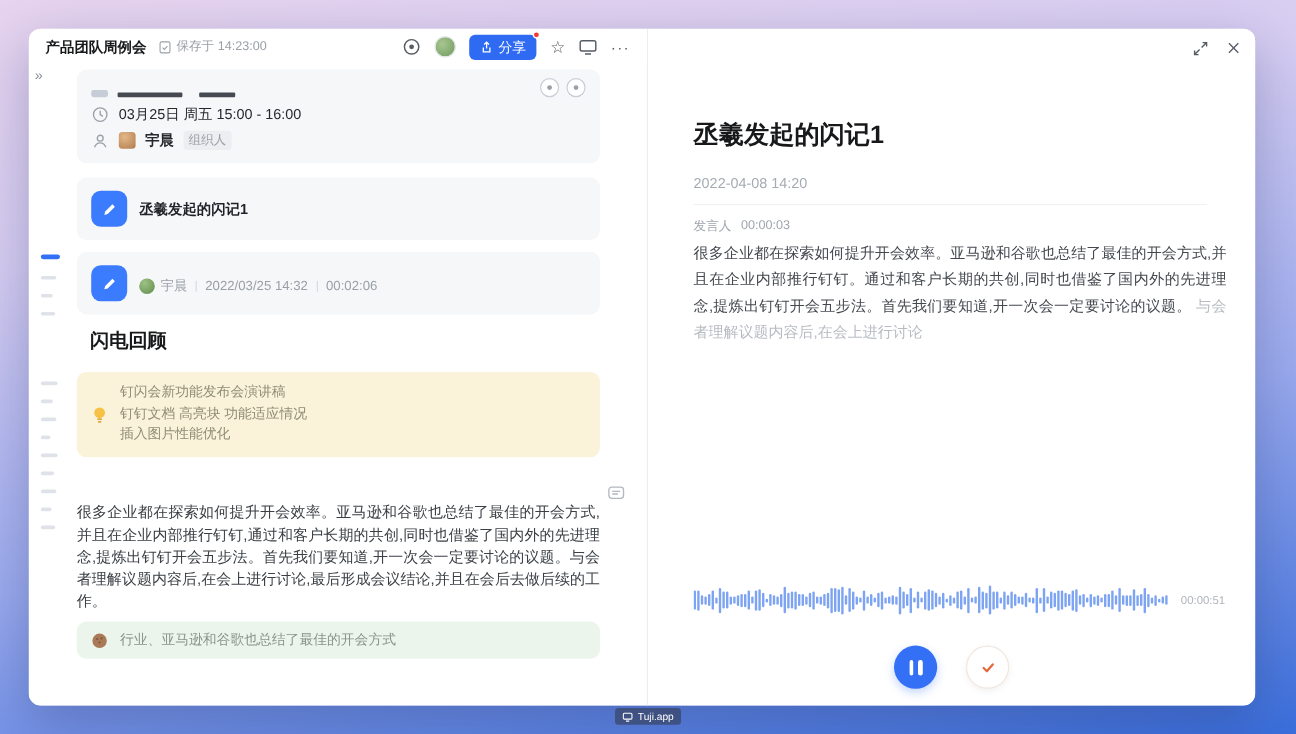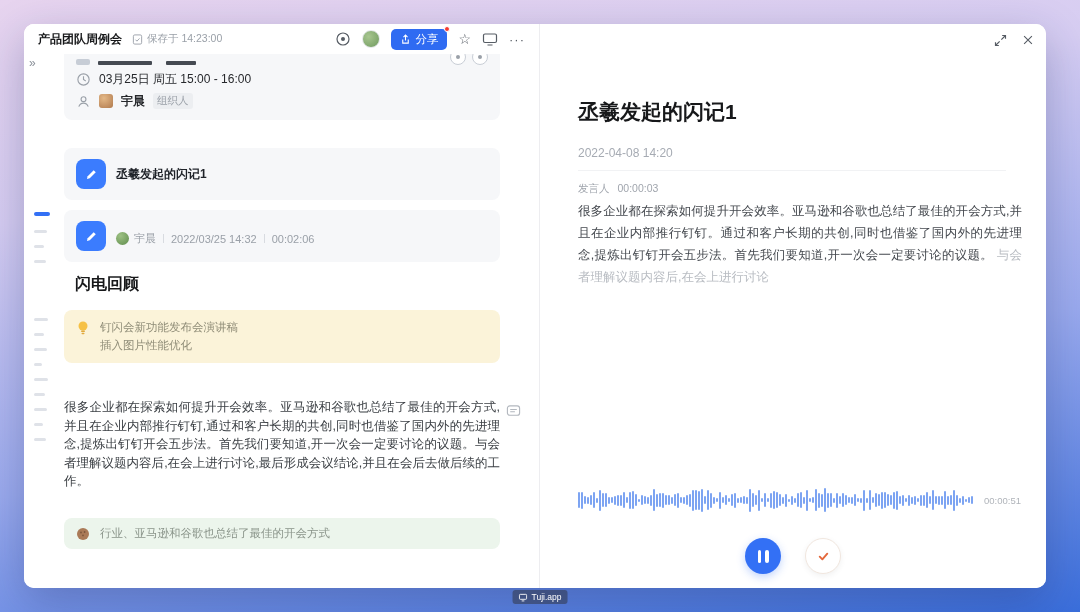--- a/index.html
+++ b/index.html
@@ -65,21 +65,21 @@
   .note-title { font-size:12px; font-weight:600; color:#1f2329; }
   .note-meta { display:flex; align-items:center; margin-top:5px; font-size:11px; color:#9aa0a8; }
   .note-meta .ava { width:13px; height:13px; border-radius:50%; margin-right:5px; }
   .ava.a1 { background:radial-gradient(circle at 35% 30%, #a98a70, #6f523d); }
   .ava.a2 { background:radial-gradient(circle at 35% 30%, #9dc184, #5f8c4c); }
   .sep { width:1px; height:9px; background:#d8dbe0; display:inline-block; margin:0 7px; }
   .rec-dot { width:6px; height:6px; border-radius:50%; background:#f0483e; display:inline-block; margin-right:4px; }
 
   .doc-heading { font-size:16px; font-weight:700; color:#17181a; }
 
-  .hl-block { border-radius:8px; display:flex; gap:10px; padding:9px 12px; }
+  .hl-block { border-radius:8px; display:flex; gap:10px; padding:9px 12px;align-items:center; }
   .hl-block.yellow { background:#fbf3d9; }
   .hl-block.green { background:#ecf5ec; align-items:center; padding:8px 12px; }
   .hl-lines { font-size:11.5px; line-height:17.5px; color:#8f8c77; }
   .hl-line-green { font-size:11.5px; color:#8a948a; }
   .hl-icon { flex:0 0 auto; margin-top:1px; }
 
   .doc-paragraph { font-size:12.5px; line-height:18.5px; color:#3c4045; text-align:justify; }
   .comment-flag { position:absolute; left:482px; top:380px; color:#b3b8bf; cursor:pointer; }
 
   
@@ -162,21 +162,21 @@
         <i class="mbar" style="top: 309px; width: 10px;"></i>
         <i class="mbar" style="top: 324px; width: 13px;"></i>
         <i class="mbar" style="top: 339px; width: 8px;"></i>
         <i class="mbar" style="top: 354px; width: 14px;"></i>
         <i class="mbar" style="top: 369px; width: 11px;"></i>
         <i class="mbar" style="top: 384px; width: 13px;"></i>
         <i class="mbar" style="top: 399px; width: 9px;"></i>
         <i class="mbar" style="top: 414px; width: 12px;"></i>
       </div>
 
-    <div class="block meeting-card" style="top:18px;">
+    <div class="block meeting-card" style="top:34px;">
       <div class="m-row">
         <span class="icon-stub"></span>
         <span class="txt-stub w54"></span>
         <span class="txt-stub w30"></span>
         <span class="m-right">
           <span class="circle-icon">
             <svg width="8" height="8" viewBox="0 0 8 8">
                 <circle cx="4" cy="4" r="2" fill="#9aa0a8"></circle>
               </svg>
           </span>
@@ -243,25 +243,26 @@
     <div class="block hl-block yellow" style="top:286px;">
       <span class="hl-icon">
         <svg width="14" height="16" viewBox="0 0 14 16">
             <circle cx="7" cy="6" r="4.5" fill="#f6c145"></circle>
             <rect x="5" y="10.5" width="4" height="1.6" rx="0.8" fill="#e0a93e"></rect>
             <rect x="5.5" y="12.8" width="3" height="1.4" rx="0.7" fill="#e0a93e"></rect>
           </svg>
       </span>
       <div class="hl-lines">
         <div>钉闪会新功能发布会演讲稿</div>
+        <div>钉钉文档 高亮块 功能适应情况</div>
         <div>插入图片性能优化</div>
       </div>
     </div>
 
-    <p class="block doc-paragraph" style="top:374px;">很多企业都在探索如何提升开会效率。亚马逊和谷歌也总结了最佳的开会方式,并且在企业内部推行钉钉,通过和客户长期的共创,同时也借鉴了国内外的先进理念,提炼出钉钉开会五步法。首先我们要知道,开一次会一定要讨论的议题。与会者理解议题内容后,在会上进行讨论,最后形成会议结论,并且在会后去做后续的工作。</p>
+    <p class="block doc-paragraph" style="top:394px;">很多企业都在探索如何提升开会效率。亚马逊和谷歌也总结了最佳的开会方式,并且在企业内部推行钉钉,通过和客户长期的共创,同时也借鉴了国内外的先进理念,提炼出钉钉开会五步法。首先我们要知道,开一次会一定要讨论的议题。与会者理解议题内容后,在会上进行讨论,最后形成会议结论,并且在会后去做后续的工作。</p>
 
     <span class="comment-flag">
       <svg width="15" height="15" viewBox="0 0 16 16">
           <rect x="1.5" y="2" width="13" height="10" rx="2.5" fill="none" stroke="#b3b8bf" stroke-width="1.2"></rect>
           <path d="M4.5 5.8h7M4.5 8.2h5" stroke="#b3b8bf" stroke-width="1.2"></path>
         </svg>
     </span>
 
 
     <div class="block hl-block green" style="top:494px;">

